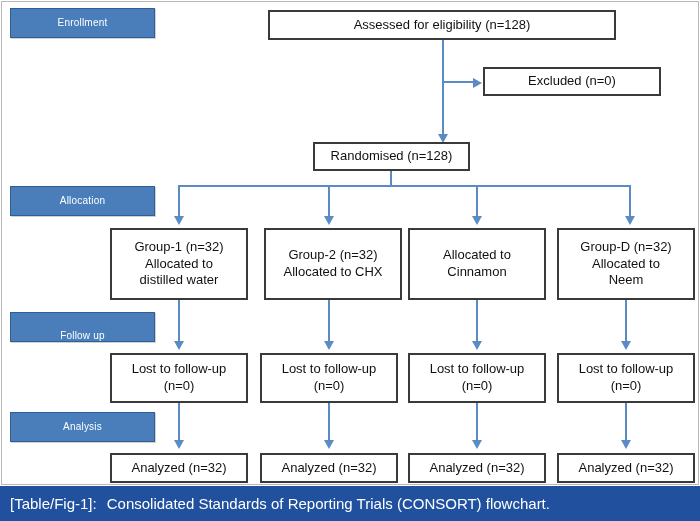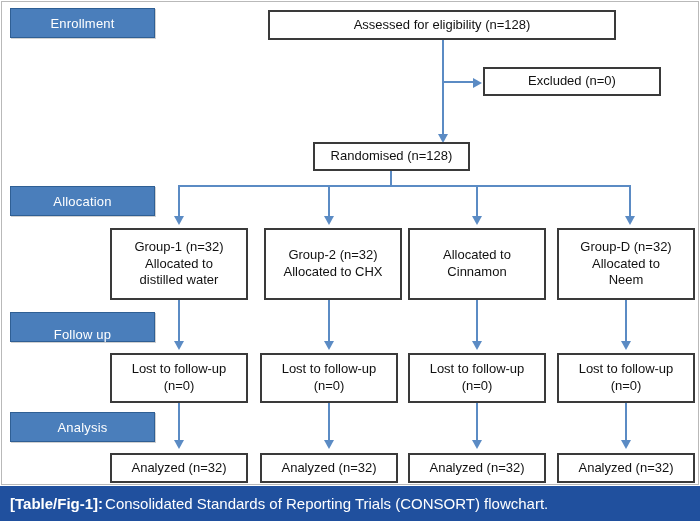--- a/index.html
+++ b/index.html
@@ -30,21 +30,21 @@
     box-sizing: border-box;
     background: #ffffff;
   }
   
   .stage-badge {
     position: absolute;
     background: #4a7ebb;
     border: 1px solid #2f5f94;
     box-sizing: border-box;
     color: #ffffff;
-    font-size: 13px;
+    font-size: 10px;
     line-height: 1;
     display: flex;
     align-items: center;
     justify-content: center;
     letter-spacing: 0.2px;
     box-shadow: 1px 1px 0 rgba(0,0,0,0.18);
   }
   
   .flow-box {
     position: absolute;
@@ -105,22 +105,22 @@
     background: #20509e;
     color: #ffffff;
     display: flex;
     align-items: center;
     box-sizing: border-box;
     padding-left: 10px;
     font-size: 15px;
     white-space: nowrap;
   }
   #caption .cap-tag {
-    font-weight: bold;
-    margin-right: 2px;
+    font-weight: normal;
+    margin-right: 10px;
   }
   #caption .cap-text {
     font-weight: normal;
   }
 </style>
 </head>
 <body>
 
 <div id="figure">
 

